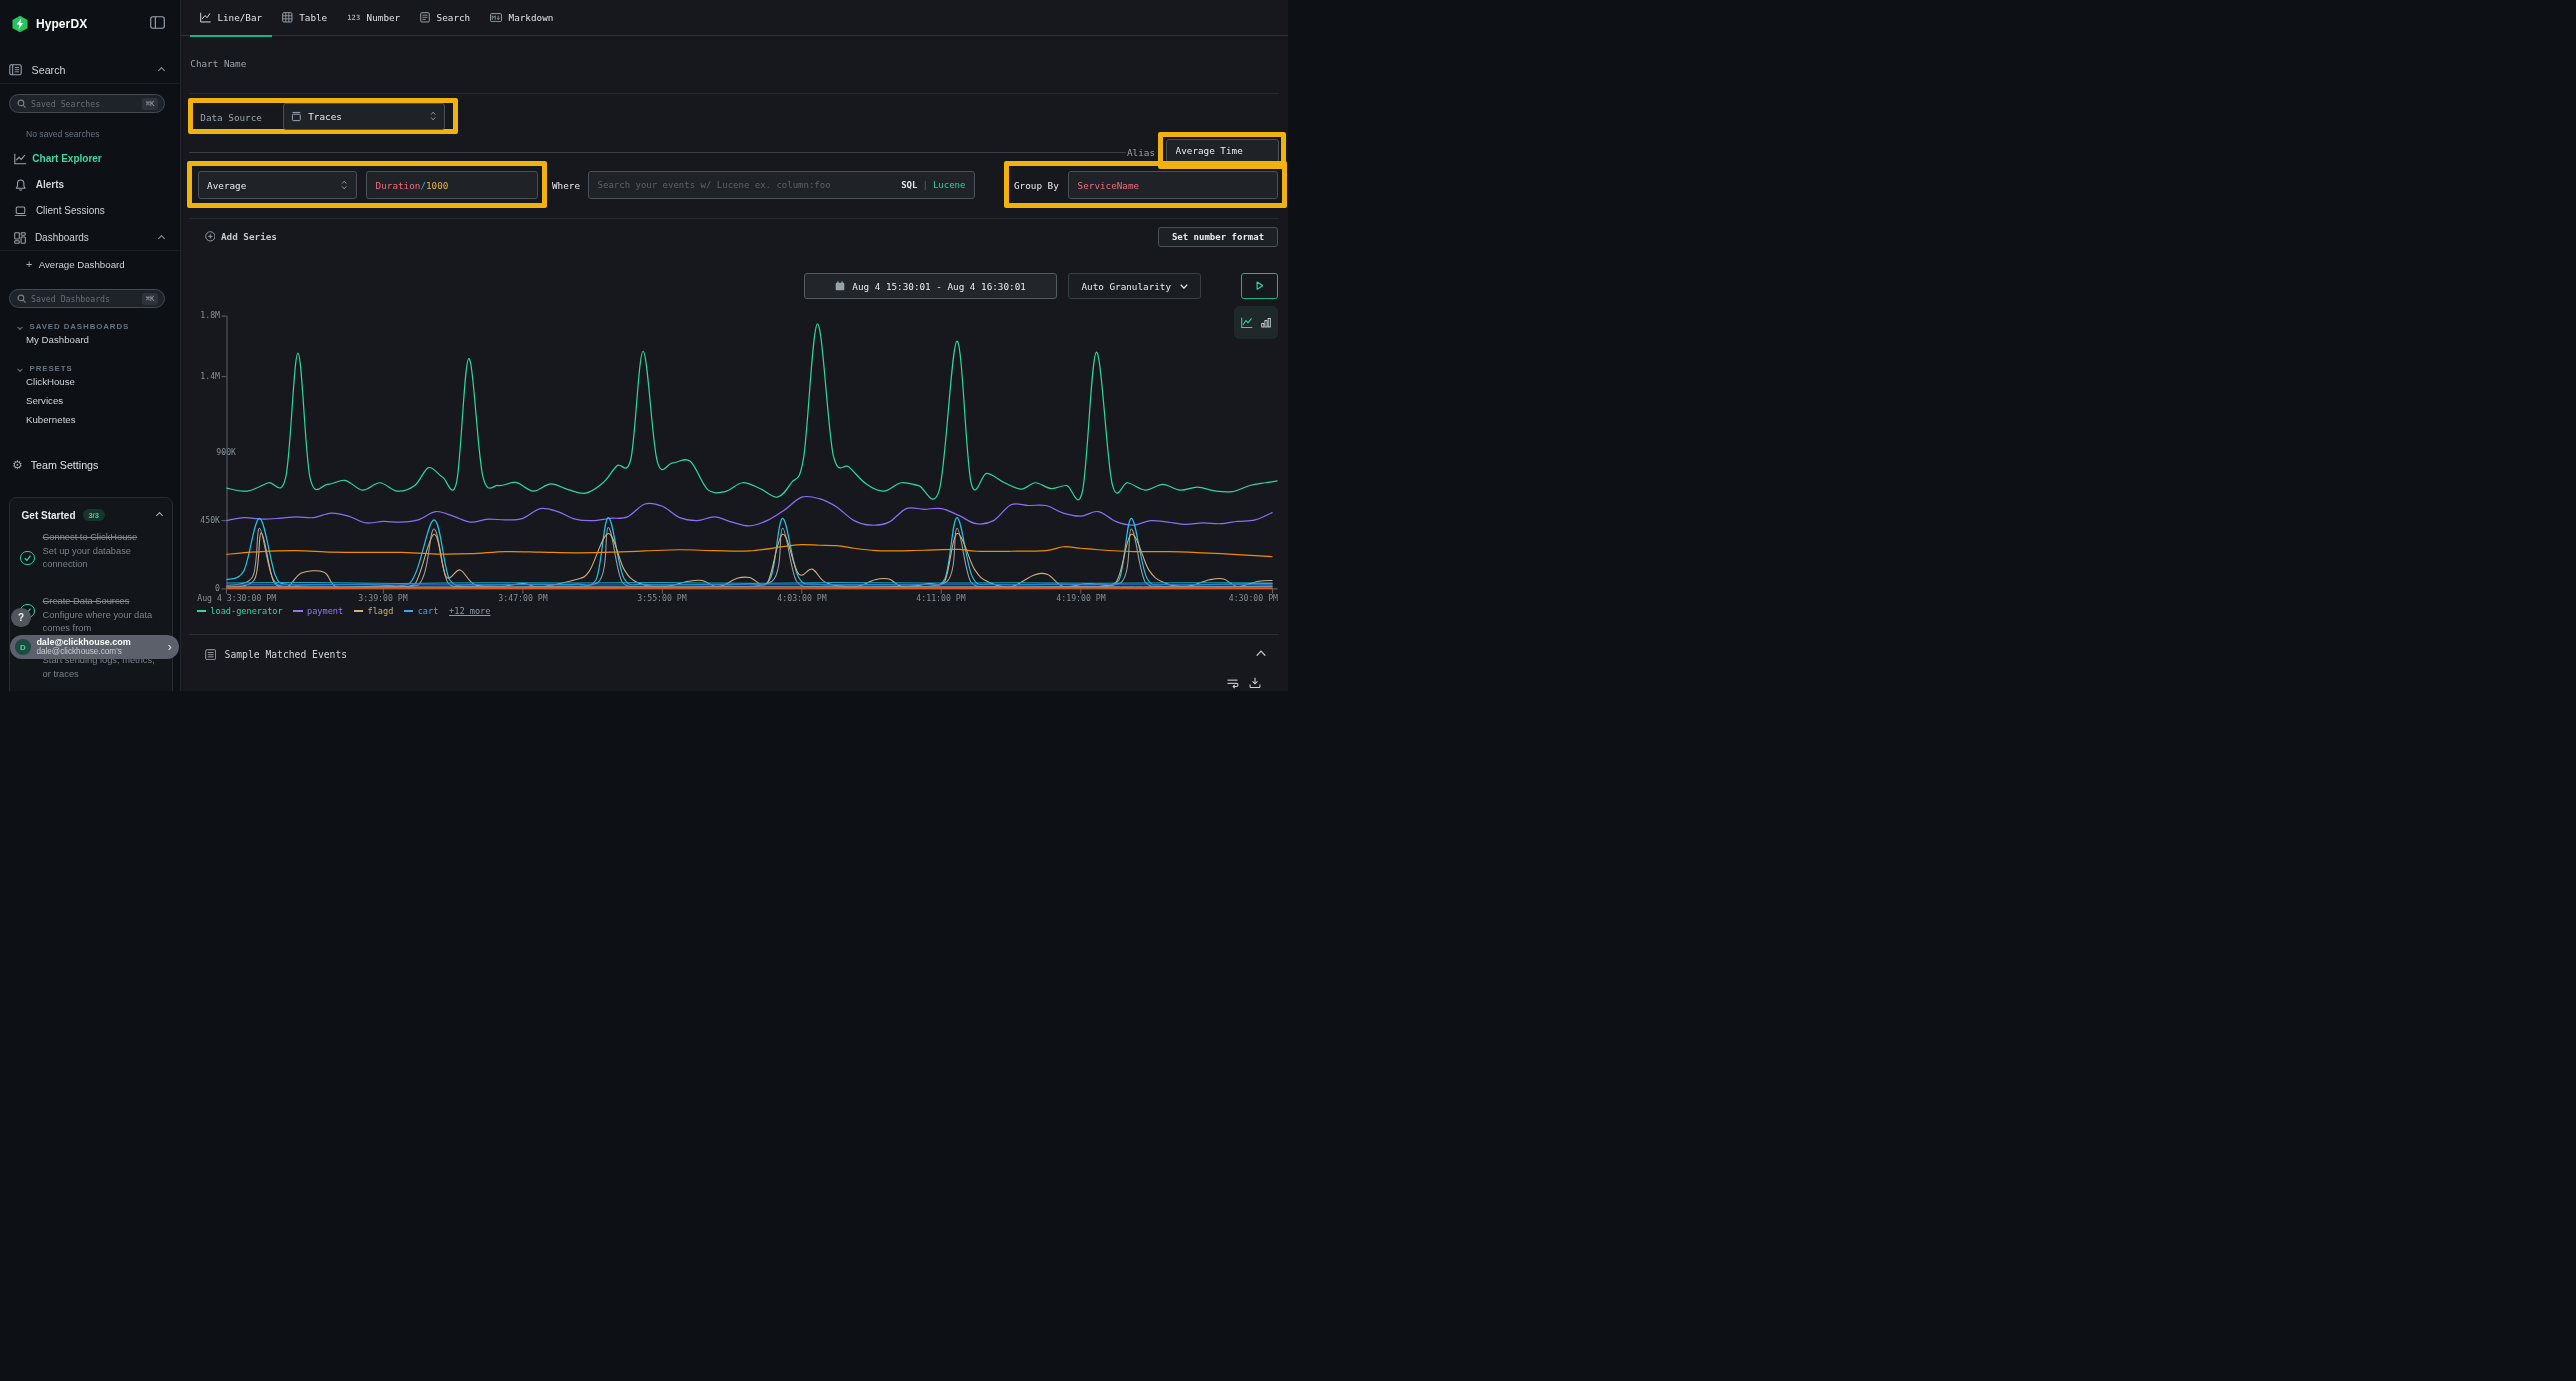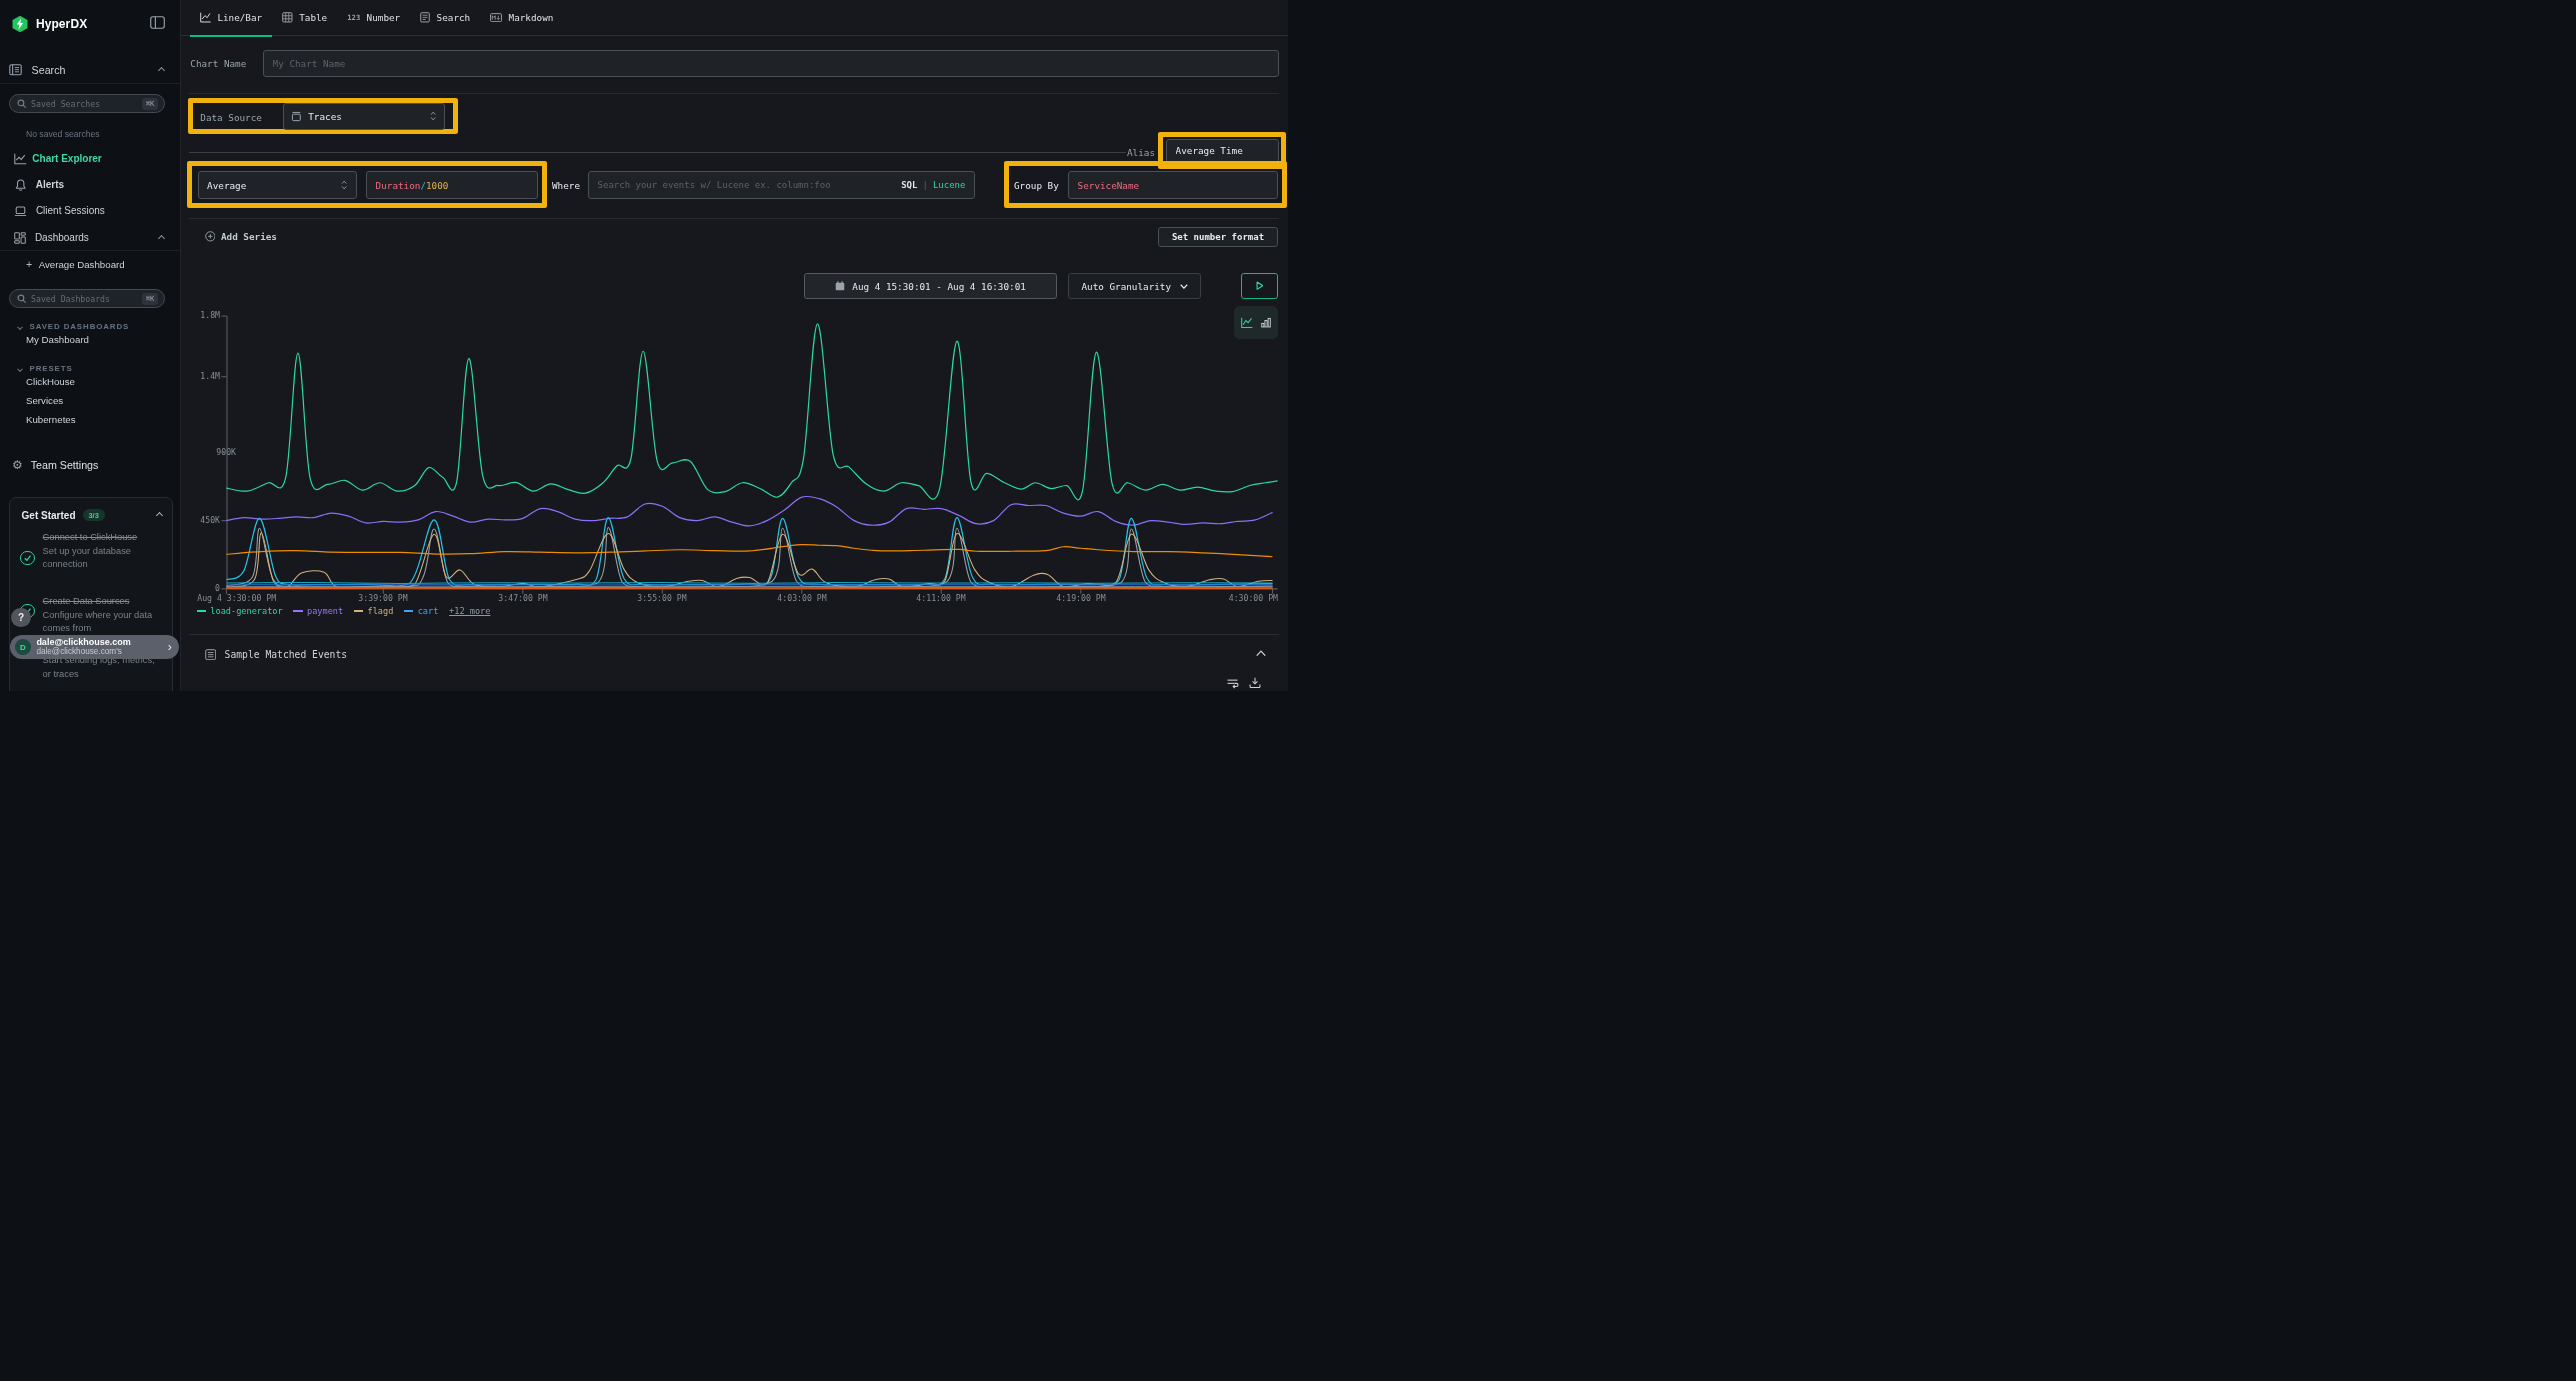--- a/index.html
+++ b/index.html
@@ -295,23 +295,20 @@
             <polyline points="3.2,9.5 3.2,3.8 5.3,6.3 7.4,3.8 7.4,9.5" fill="none" stroke="#98a1ab" stroke-width="1.2"></polyline>
             <line x1="11.7" y1="3.8" x2="11.7" y2="9" stroke="#98a1ab" stroke-width="1.2"></line>
             <polyline points="9.8,7.2 11.7,9.3 13.6,7.2" fill="none" stroke="#98a1ab" stroke-width="1.2"></polyline>
           </svg>
         </span>
       <span>Markdown</span>
     </div>
   </div>
 
   <label class="flabel mono abs" style="left:9.3px; top:58px;">Chart Name</label>
-  <div class="field" style="left:82px; top:50px; width:1016px; height:27px;">
-    <input placeholder="My Chart Name" style="">
-  </div>
 
   <div class="mdivider" style="left:7.9px; top:93px; width:1090px;"></div>
 
   <div class="ybox" style="left:7.2px; top:98px; width:270px; height:36px;"></div>
   <label class="flabel mono abs" style="left:19.3px; top:112px;">Data Source</label>
   <div class="field" style="left:102px; top:103px; width:162px; height:26.5px; padding:0 7.2px;">
     <span class="icon" style="margin-right:6.4px;">
       <svg width="10.7" height="10.7" viewBox="0 0 15 15">
           <rect x="2" y="4.5" width="11" height="9" rx="1.3" fill="none" stroke="#9aa3ad" stroke-width="1.4"></rect>
           <line x1="2" y1="2" x2="13" y2="2" stroke="#9aa3ad" stroke-width="1.4"></line>

